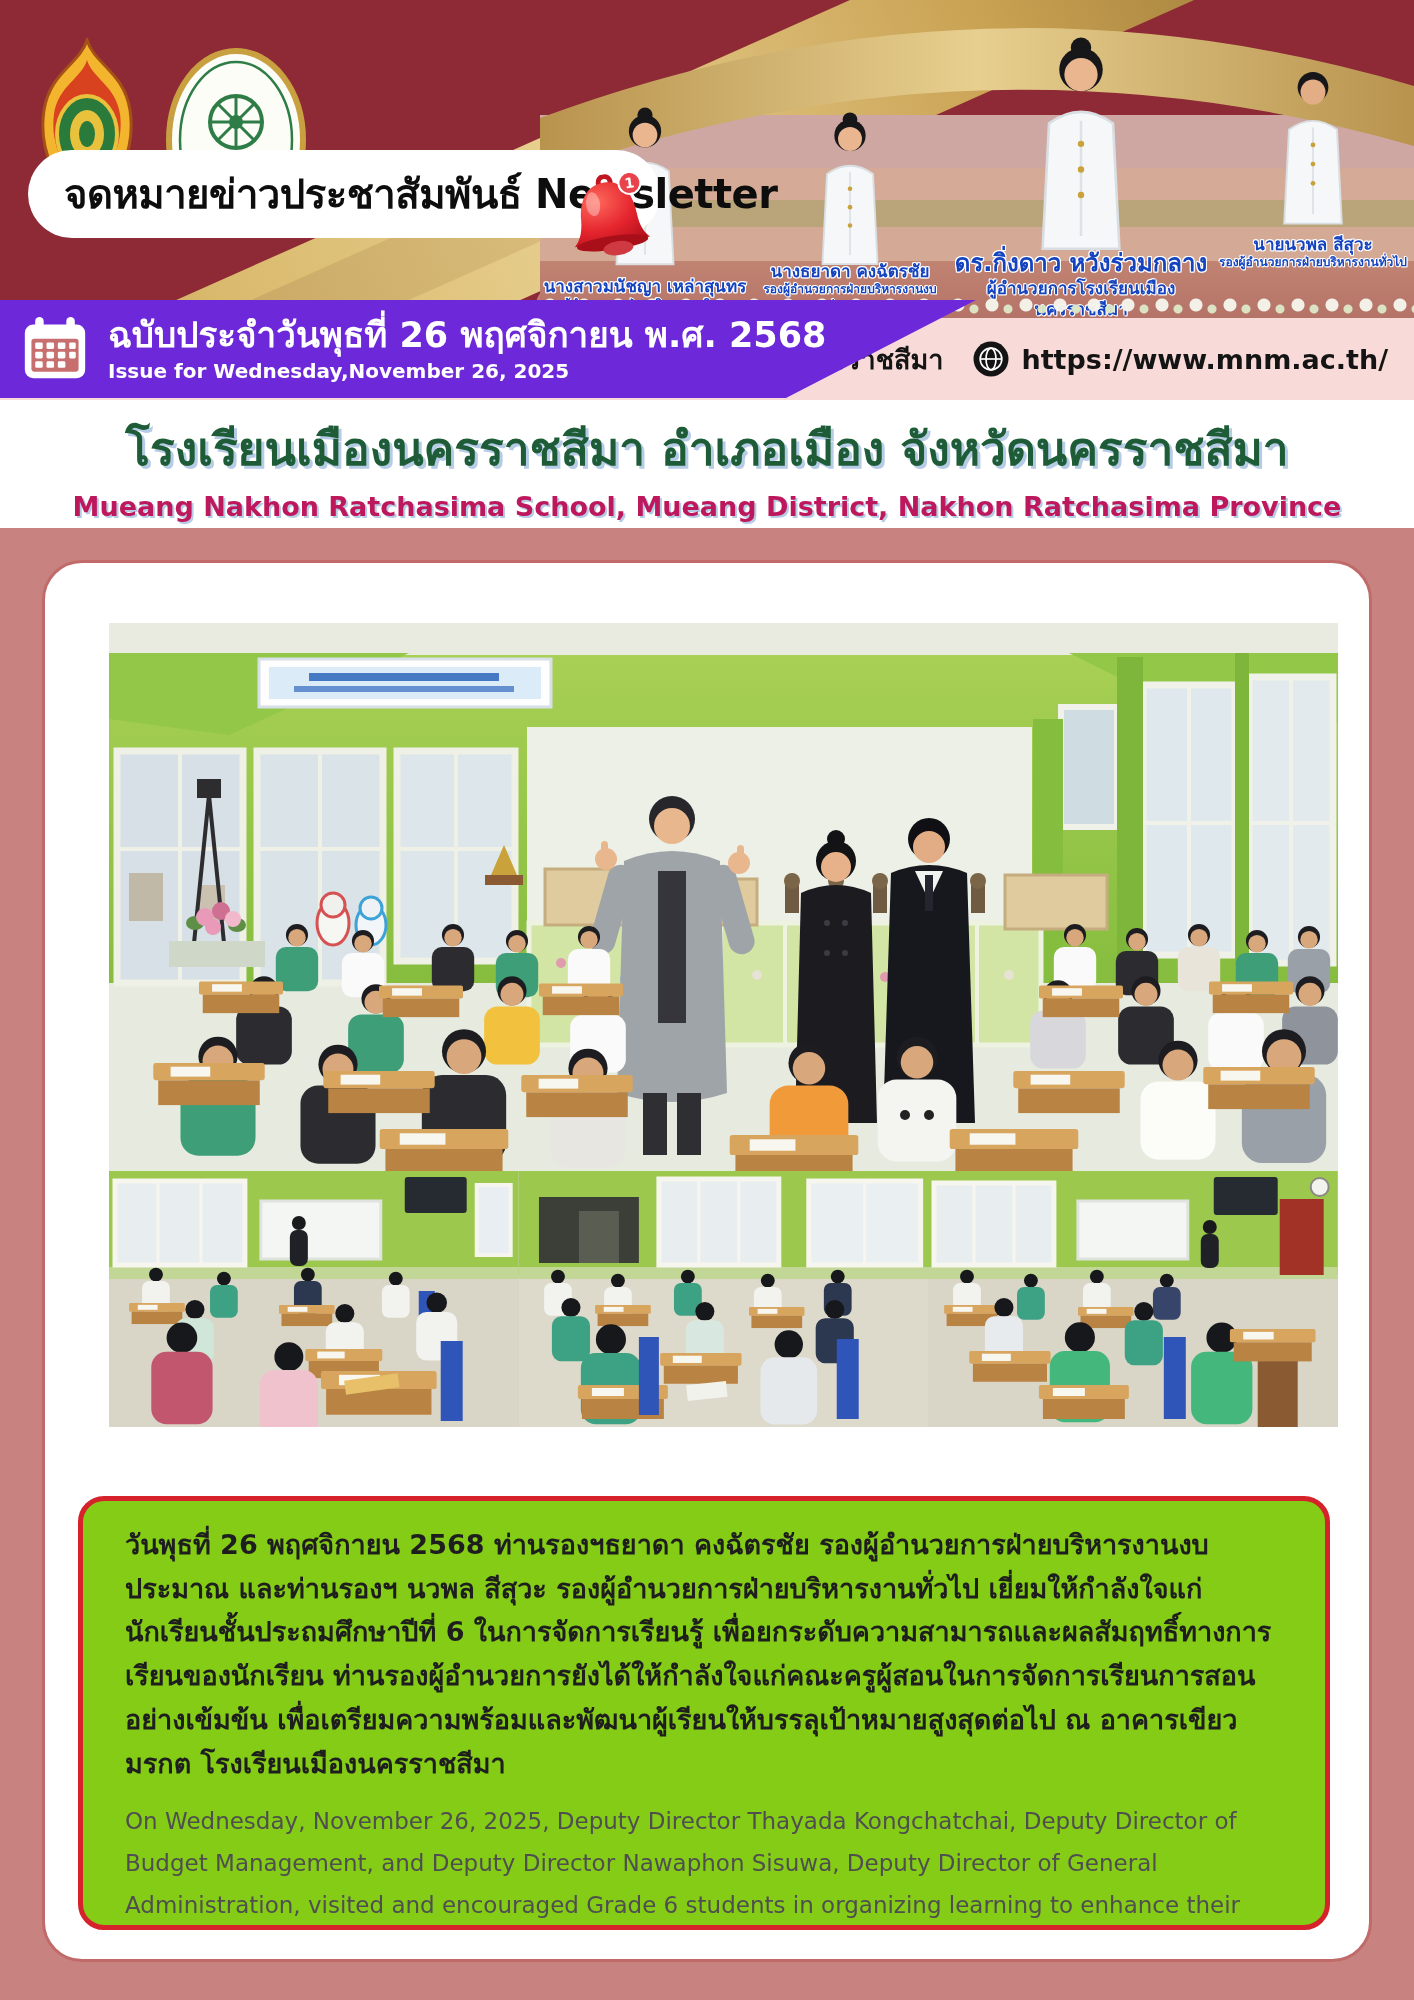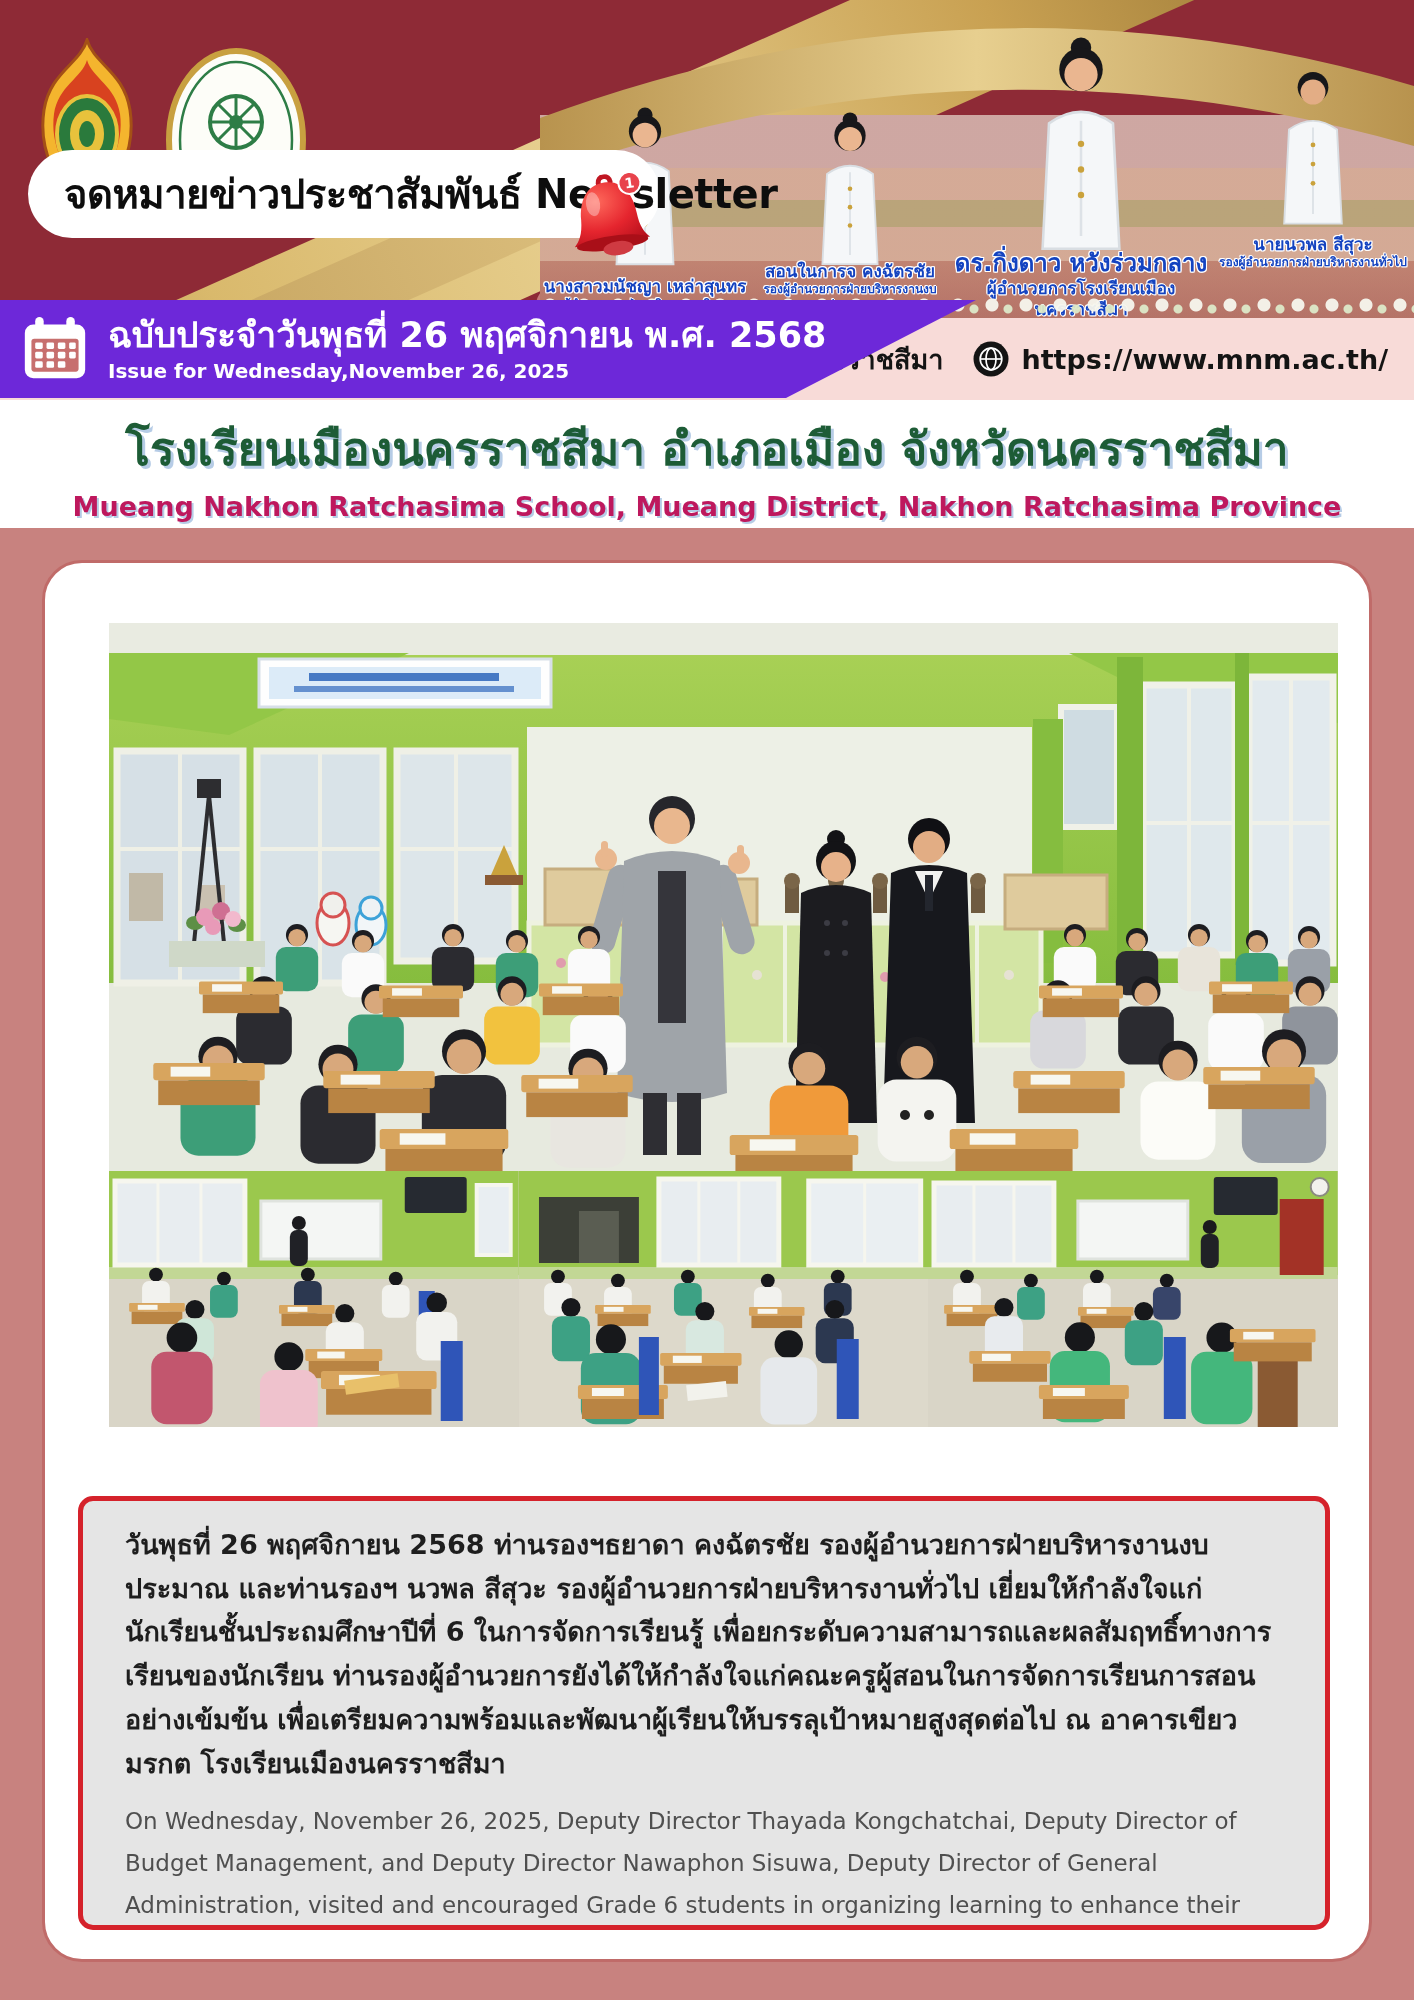--- a/index.html
+++ b/index.html
@@ -68,21 +68,21 @@
   
   .content{position:absolute;left:0;top:528px;width:1414px;height:1472px;background:#c8827f;}
   .card{position:absolute;left:42px;top:32px;width:1330px;height:1402px;background:#fff;
         border:3px solid #c06b69;border-radius:40px;box-sizing:border-box;}
   .photo-main{position:absolute;left:64px;top:60px;width:1229px;height:548px;overflow:hidden;background:#9ccb4e;}
   .photo-row{position:absolute;left:64px;top:608px;width:1229px;height:256px;display:flex;}
   .photo-sub{flex:1 1 0;overflow:hidden;background:#d9d5c7;}
   .photo-main svg,.photo-sub svg{display:block;width:100%;height:100%;}
 
   .artbox{position:absolute;left:33px;top:933px;width:1252px;height:434px;border:5px solid #d5222b;
-          border-radius:15px;box-sizing:border-box;padding:22px 38px 0 42px;overflow:hidden;background:#e5e5e5;}
+          border-radius:26px;box-sizing:border-box;padding:22px 38px 0 42px;overflow:hidden;background:#84cc16;}
   .artbox .thai{margin:0;font-size:27px;font-weight:600;color:#1e1e1e;line-height:1.62;}
   .artbox .eng{margin:16px 0 0;font-size:23px;font-weight:400;color:#4f4f4f;line-height:1.82;}
 </style>
 </head>
 <body>
 
 <svg width="0" height="0" style="position:absolute" aria-hidden="true">
   <defs>
     <linearGradient id="ggrad" x1="0" y1="0" x2="1" y2="0">
       <stop offset="0" stop-color="#b8934e"></stop>
@@ -155,21 +155,21 @@
         <div class="np" style="bottom:6px;">
           <div class="n">นางสาวมนัชญา เหล่าสุนทร</div>
           <div class="t">รองผู้อำนวยการฝ่ายบริหารงานวิชาการ</div>
         </div>
       </div>
       <div class="staff" style="left:210px;width:200px;height:258px;">
         <svg class="fig" width="92" height="160">
             <use href="#sym-person-f"></use>
           </svg>
         <div class="np" style="bottom:6px;">
-          <div class="n">สอนในการจ คงฉัตรชัย</div>
+          <div class="n">นางธยาดา คงฉัตรชัย</div>
           <div class="t">รองผู้อำนวยการฝ่ายบริหารงานงบประมาณ</div>
         </div>
       </div>
       <div class="staff" style="left:410px;width:262px;height:258px;">
         <svg class="fig" style="bottom:62px;" width="128" height="232">
             <use href="#sym-person-f"></use>
           </svg>
         <div class="np big" style="bottom:-2px;">
           <div class="n">ดร.กิ่งดาว หวังร่วมกลาง</div>
           <div class="t">ผู้อำนวยการโรงเรียนเมืองนครราชสีมา</div>

